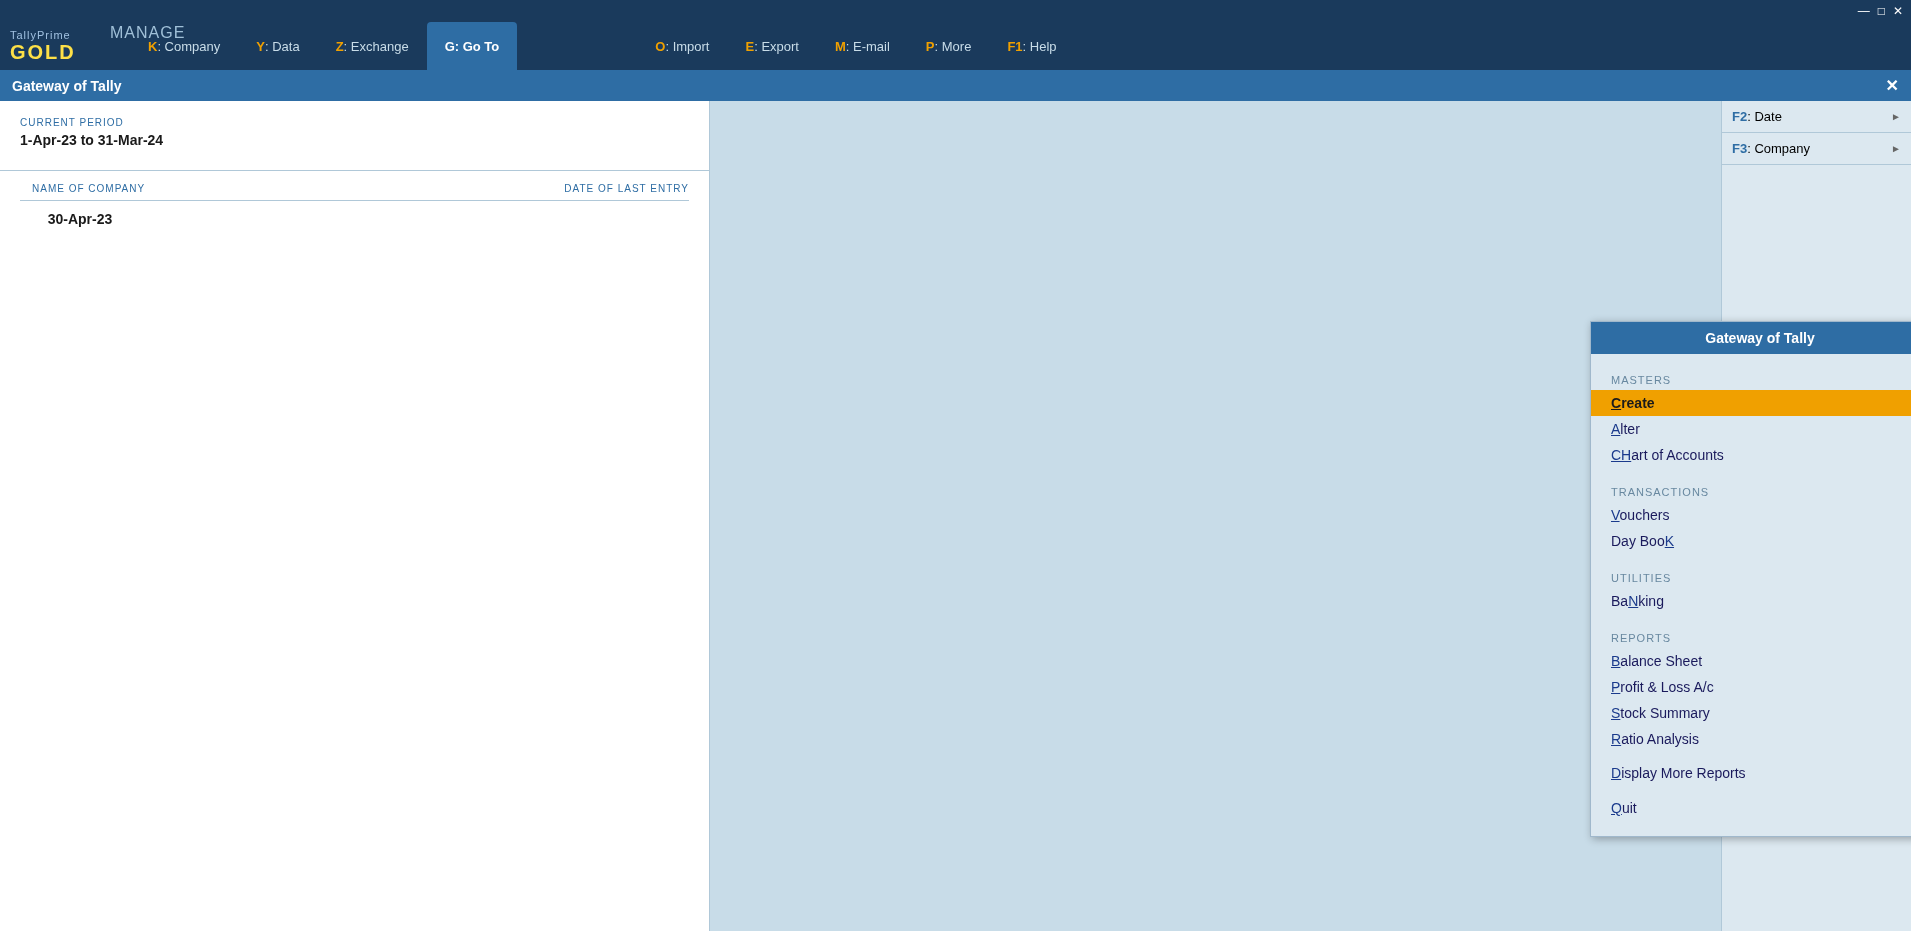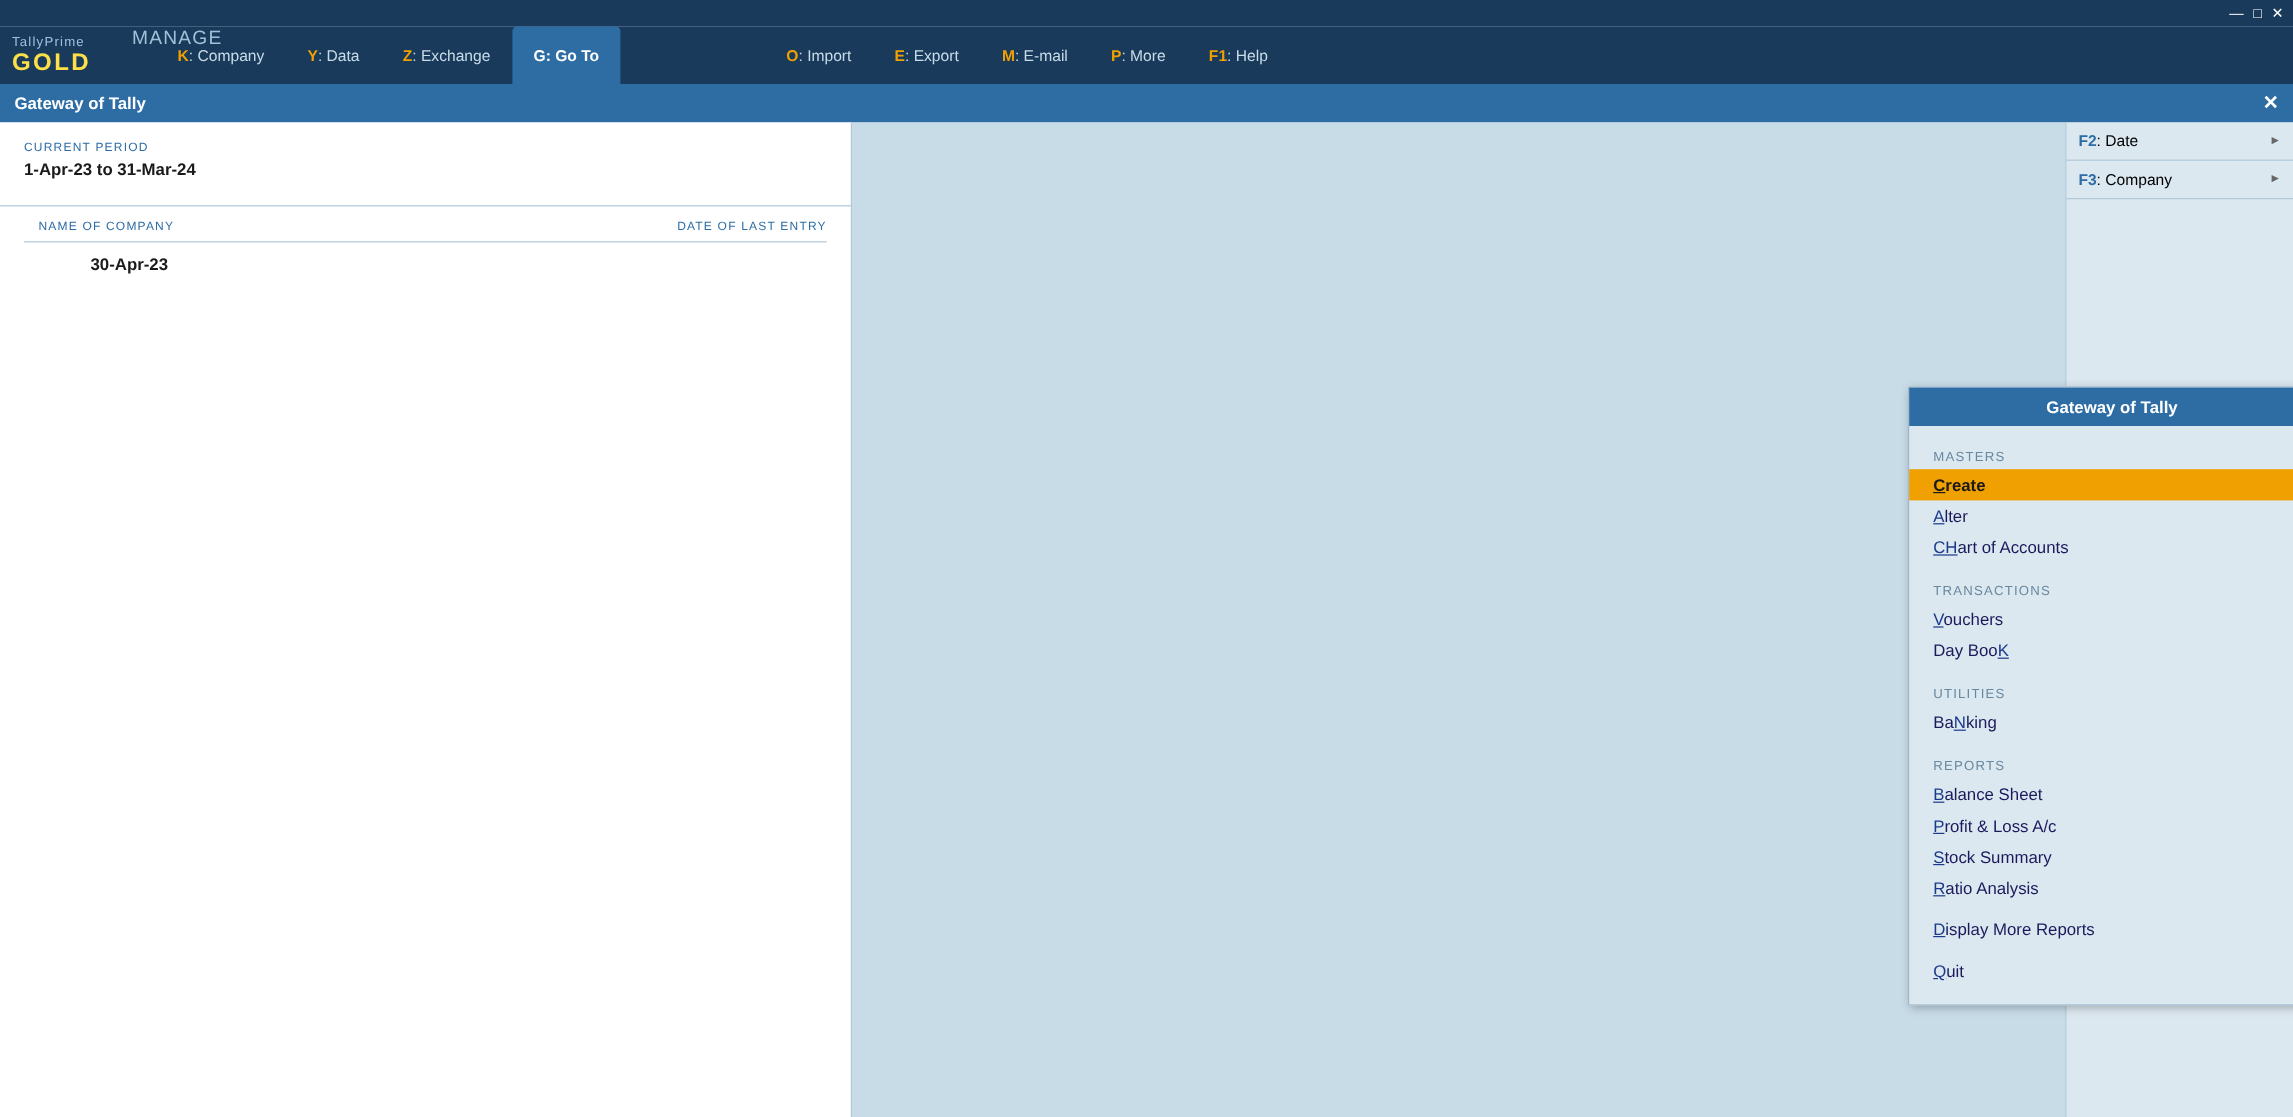--- a/index.html
+++ b/index.html
@@ -177,21 +177,21 @@
       flex: 1;
       font-size: 14px;
       font-weight: bold;
       color: #1a1a1a;
     }
     .company-date {
       font-size: 14px;
       font-weight: bold;
       color: #1a1a1a;
       min-width: 120px;
-      text-align: right;
+      text-align: center;
     }
 
     
     .center-area {
       flex: 1;
       background: #c8dce8;
     }
 
     
     .gateway-menu {

